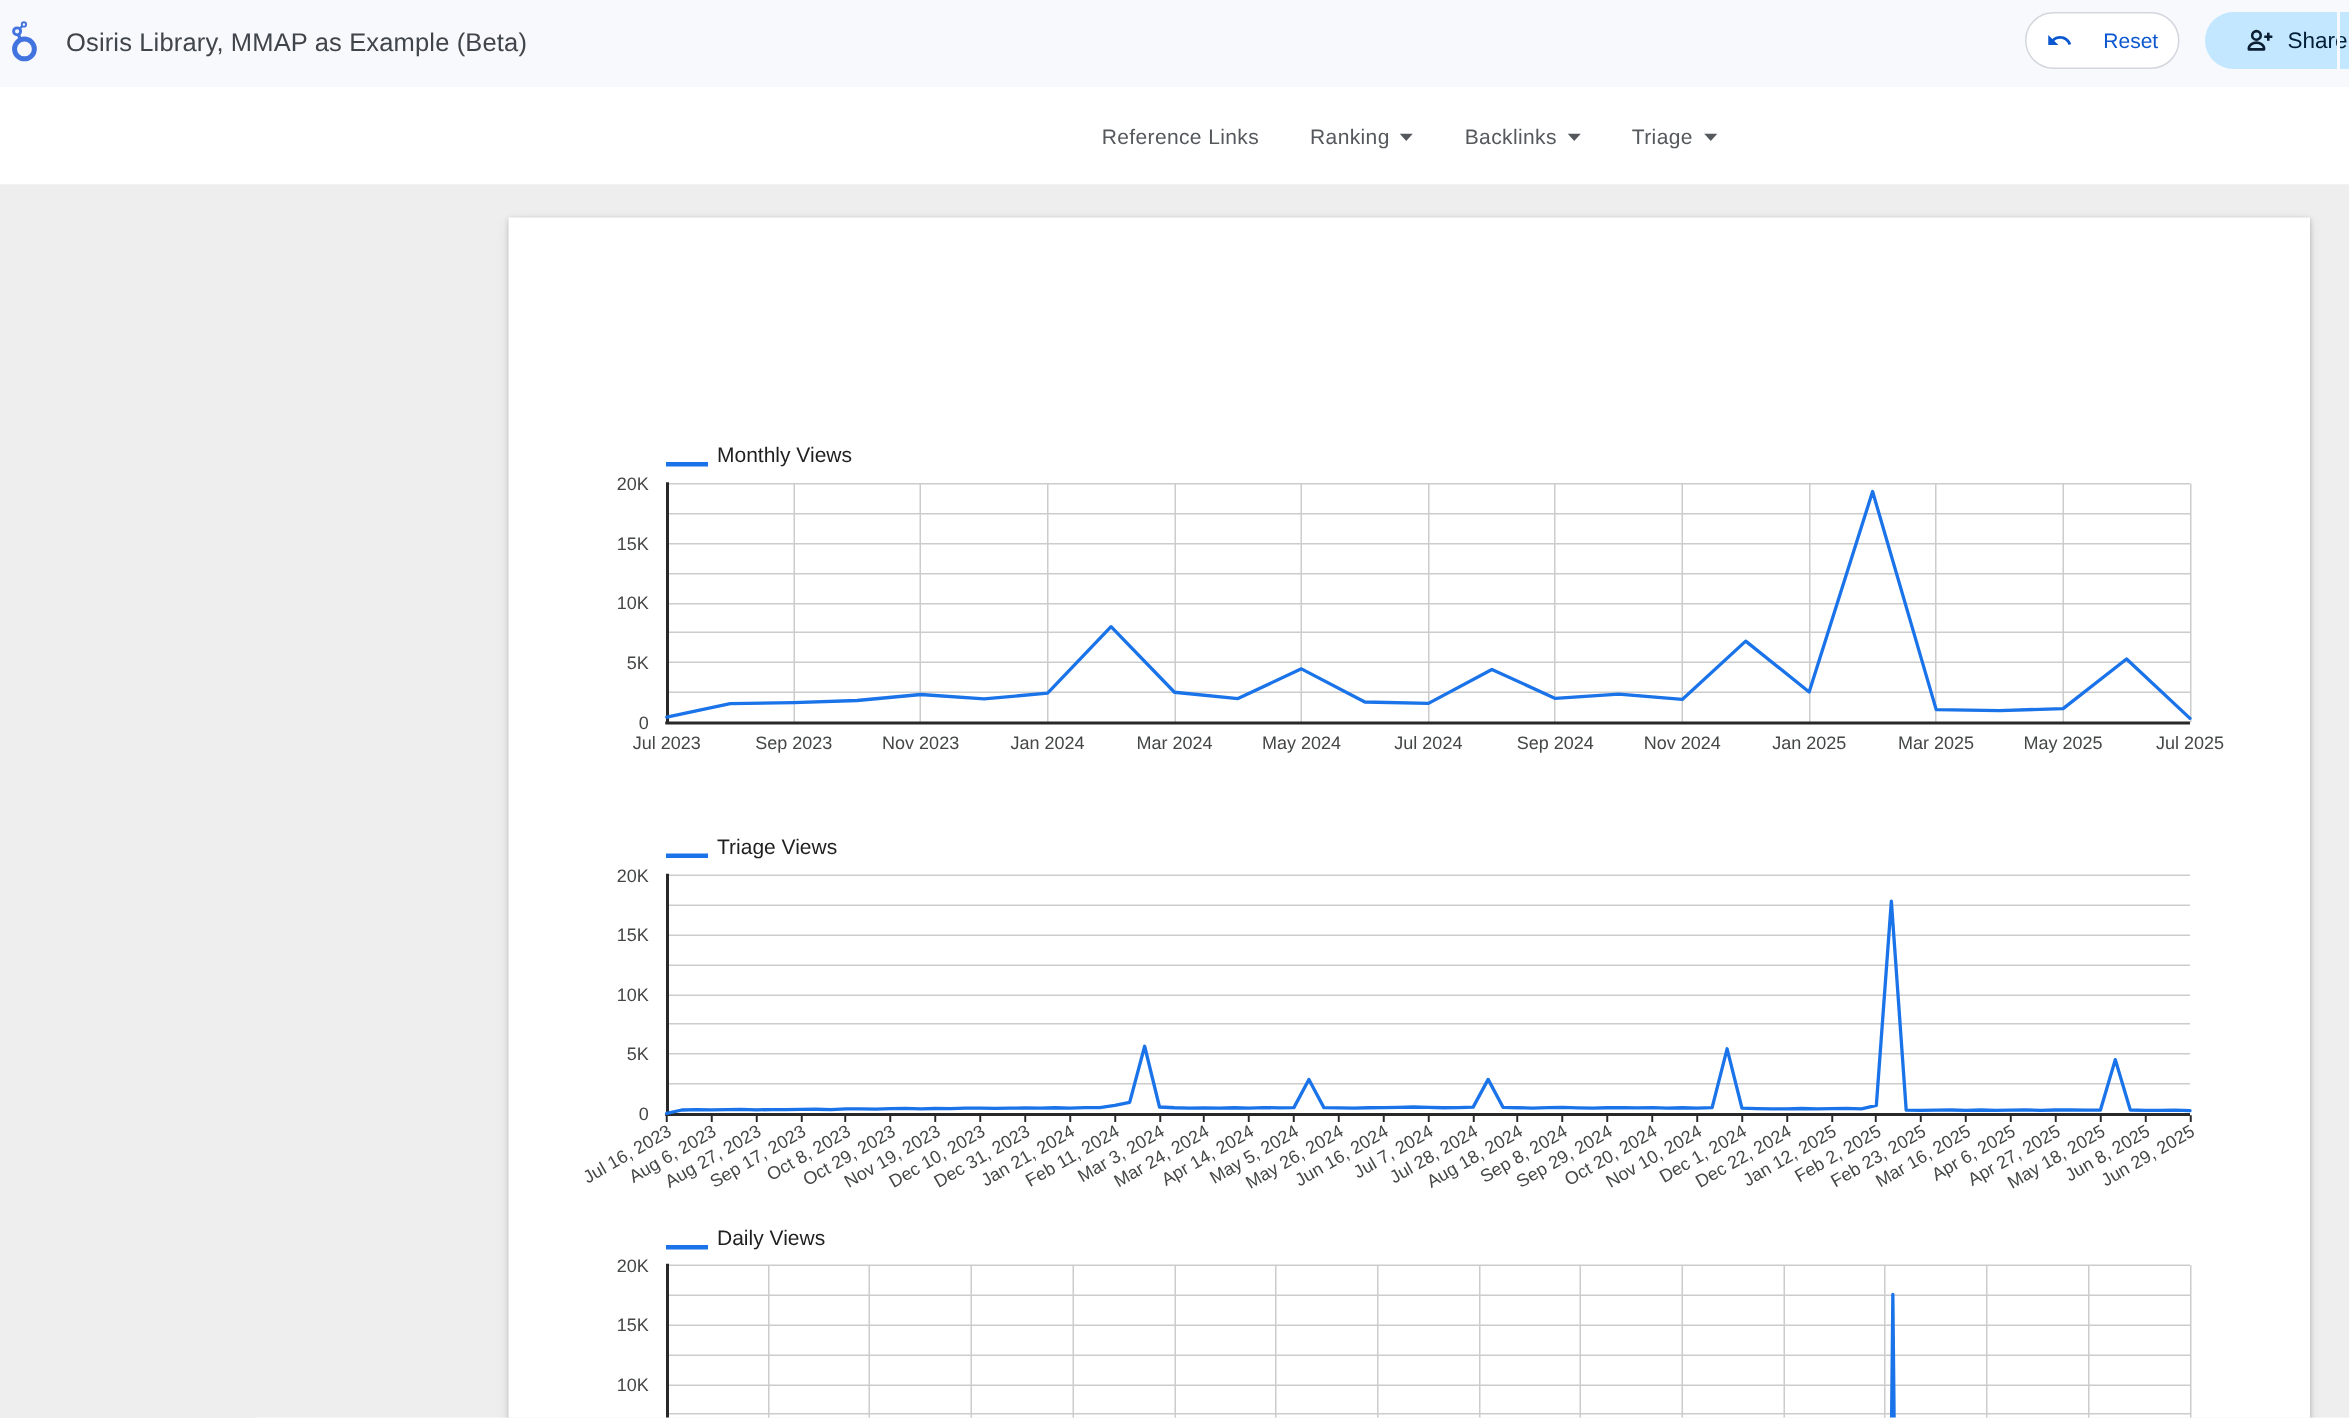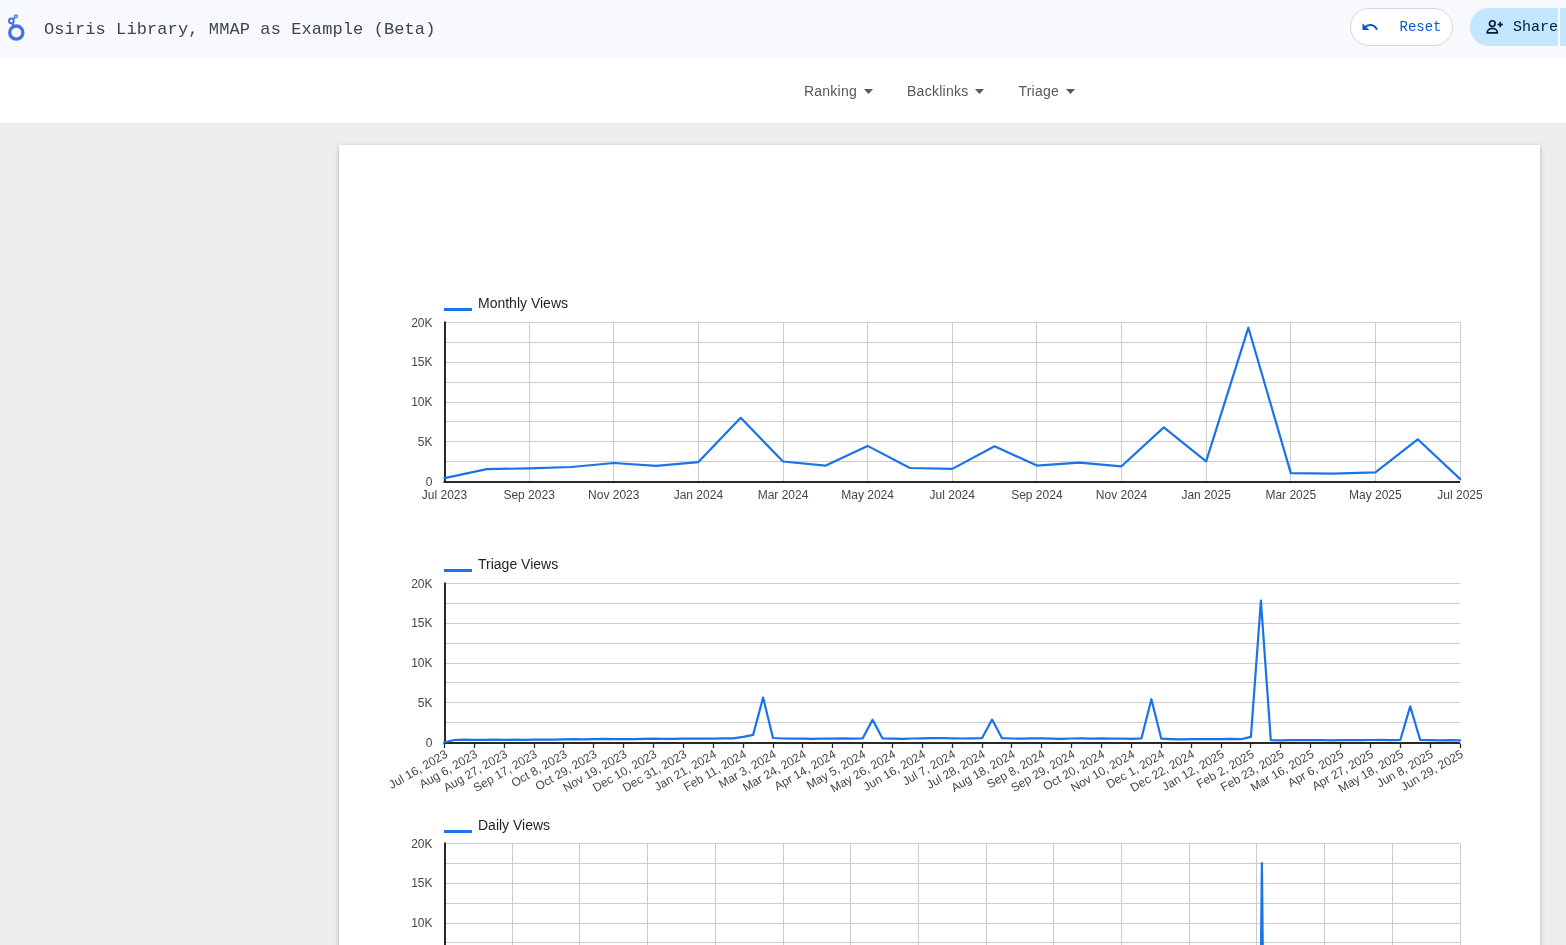--- a/index.html
+++ b/index.html
@@ -7,41 +7,41 @@
   body {
     font-family:"Liberation Sans","DejaVu Sans",sans-serif;
     background:#eeeeee;
     position:relative;
     color:#202124;
   }
   
   .app-header {
     position:absolute; left:0; top:0; width:1566px; height:58px;
     background:#f7f9fd;
-    display:flex; align-items:center;font-family:Liberation Mono, monospace;
+    display:flex; align-items:center;
   }
   .logo { position:absolute; left:6px; top:8px; width:32px; height:36px; }
   .app-title {
     position:absolute; left:44px; top:0; height:58px;
     display:flex; align-items:center;
     font-size:17px; color:#40454b; letter-spacing:0.1px;
   }
   .reset-btn {
     position:absolute; left:1350px; top:8px; height:38px; width:103px;
     background:#fff; border:1px solid #d3d7dd; border-radius:20px;
     display:flex; align-items:center; justify-content:center; gap:20px;
     color:#0b57d0; font-size:14px; font-weight:500; cursor:pointer;
   }
   .share-btn {
     position:absolute; left:1470px; top:8px; height:38px; width:150px;
     background:#c2e7ff; border:none; border-radius:20px;
     display:flex; align-items:center;
     color:#001d35; font-size:15px; font-weight:500; cursor:pointer;
   }
-  .share-main { display:flex; align-items:center; gap:9px; padding-left:16px; }
+  .share-main { display:flex; align-items:center; gap:9px; padding-left:28px; }
   .share-divider { position:absolute; left:88px; top:0; width:2px; height:38px; background:#f7f9fd; }
   
   .nav-bar {
     position:absolute; left:0; top:58px; width:1566px; height:65px; background:#fff;
   }
   .nav-inner {
     position:absolute; left:339px; width:1201px; height:65px;
     display:flex; align-items:center; justify-content:center; gap:34px;
   }
   .tab {
@@ -112,20 +112,23 @@
           <line x1="14.2" y1="3.8" x2="14.2" y2="9.2"></line>
         </svg>
       <span>Share</span>
     </span>
     <span class="share-divider"></span>
   </div>
 </div>
 
 <div class="nav-bar">
   <div class="nav-inner" id="nav-tabs">
+      <div class="tab">
+        <span>Reference Links</span>
+      </div>
       <div class="tab">
         <span>Ranking</span>
         <svg width="9" height="5" viewBox="0 0 9 5" class="caret">
           <path d="M0 0h9L4.5 5z" fill="currentColor"></path>
         </svg>
       </div>
       <div class="tab">
         <span>Backlinks</span>
         <svg width="9" height="5" viewBox="0 0 9 5" class="caret">
           <path d="M0 0h9L4.5 5z" fill="currentColor"></path>

